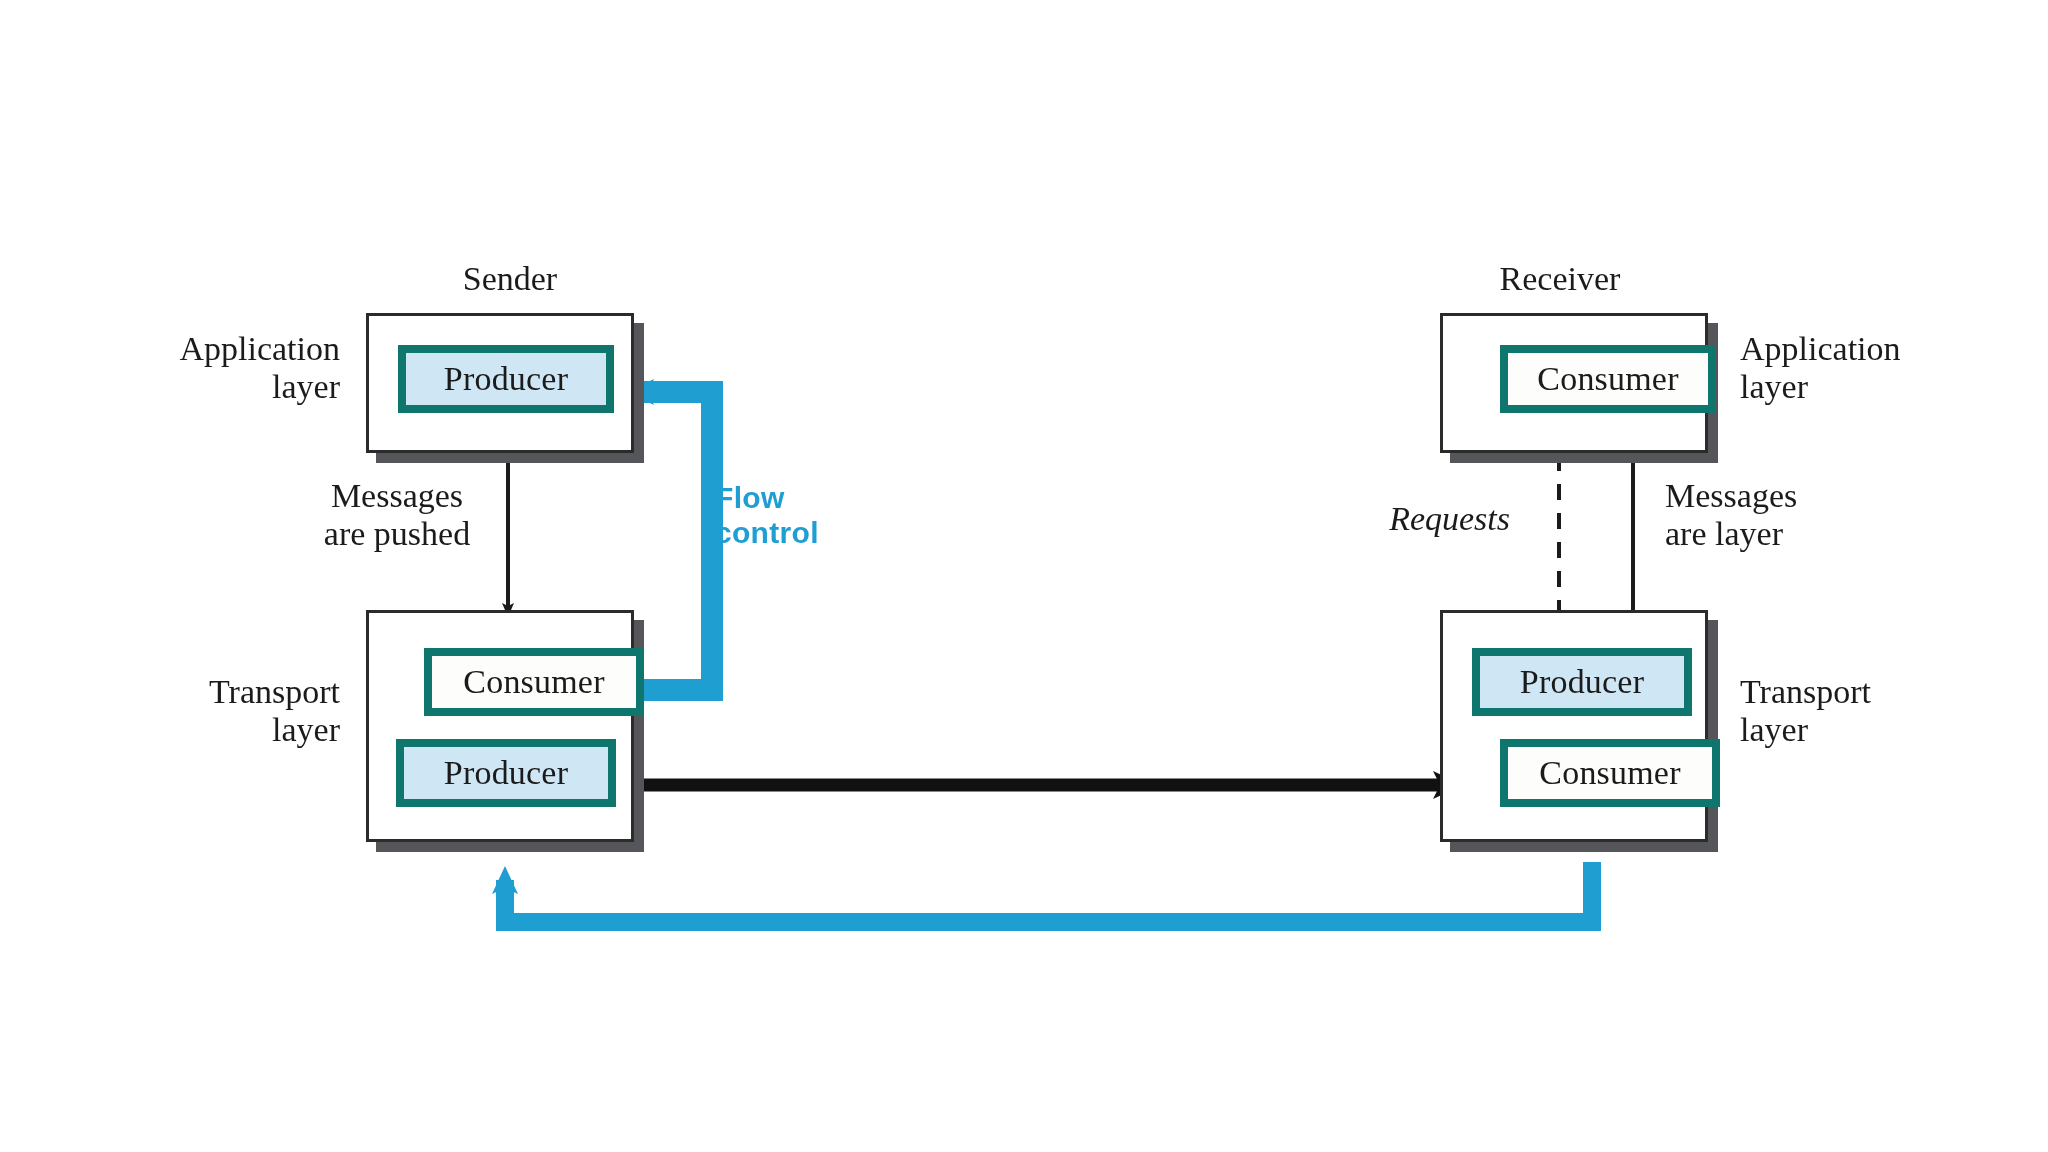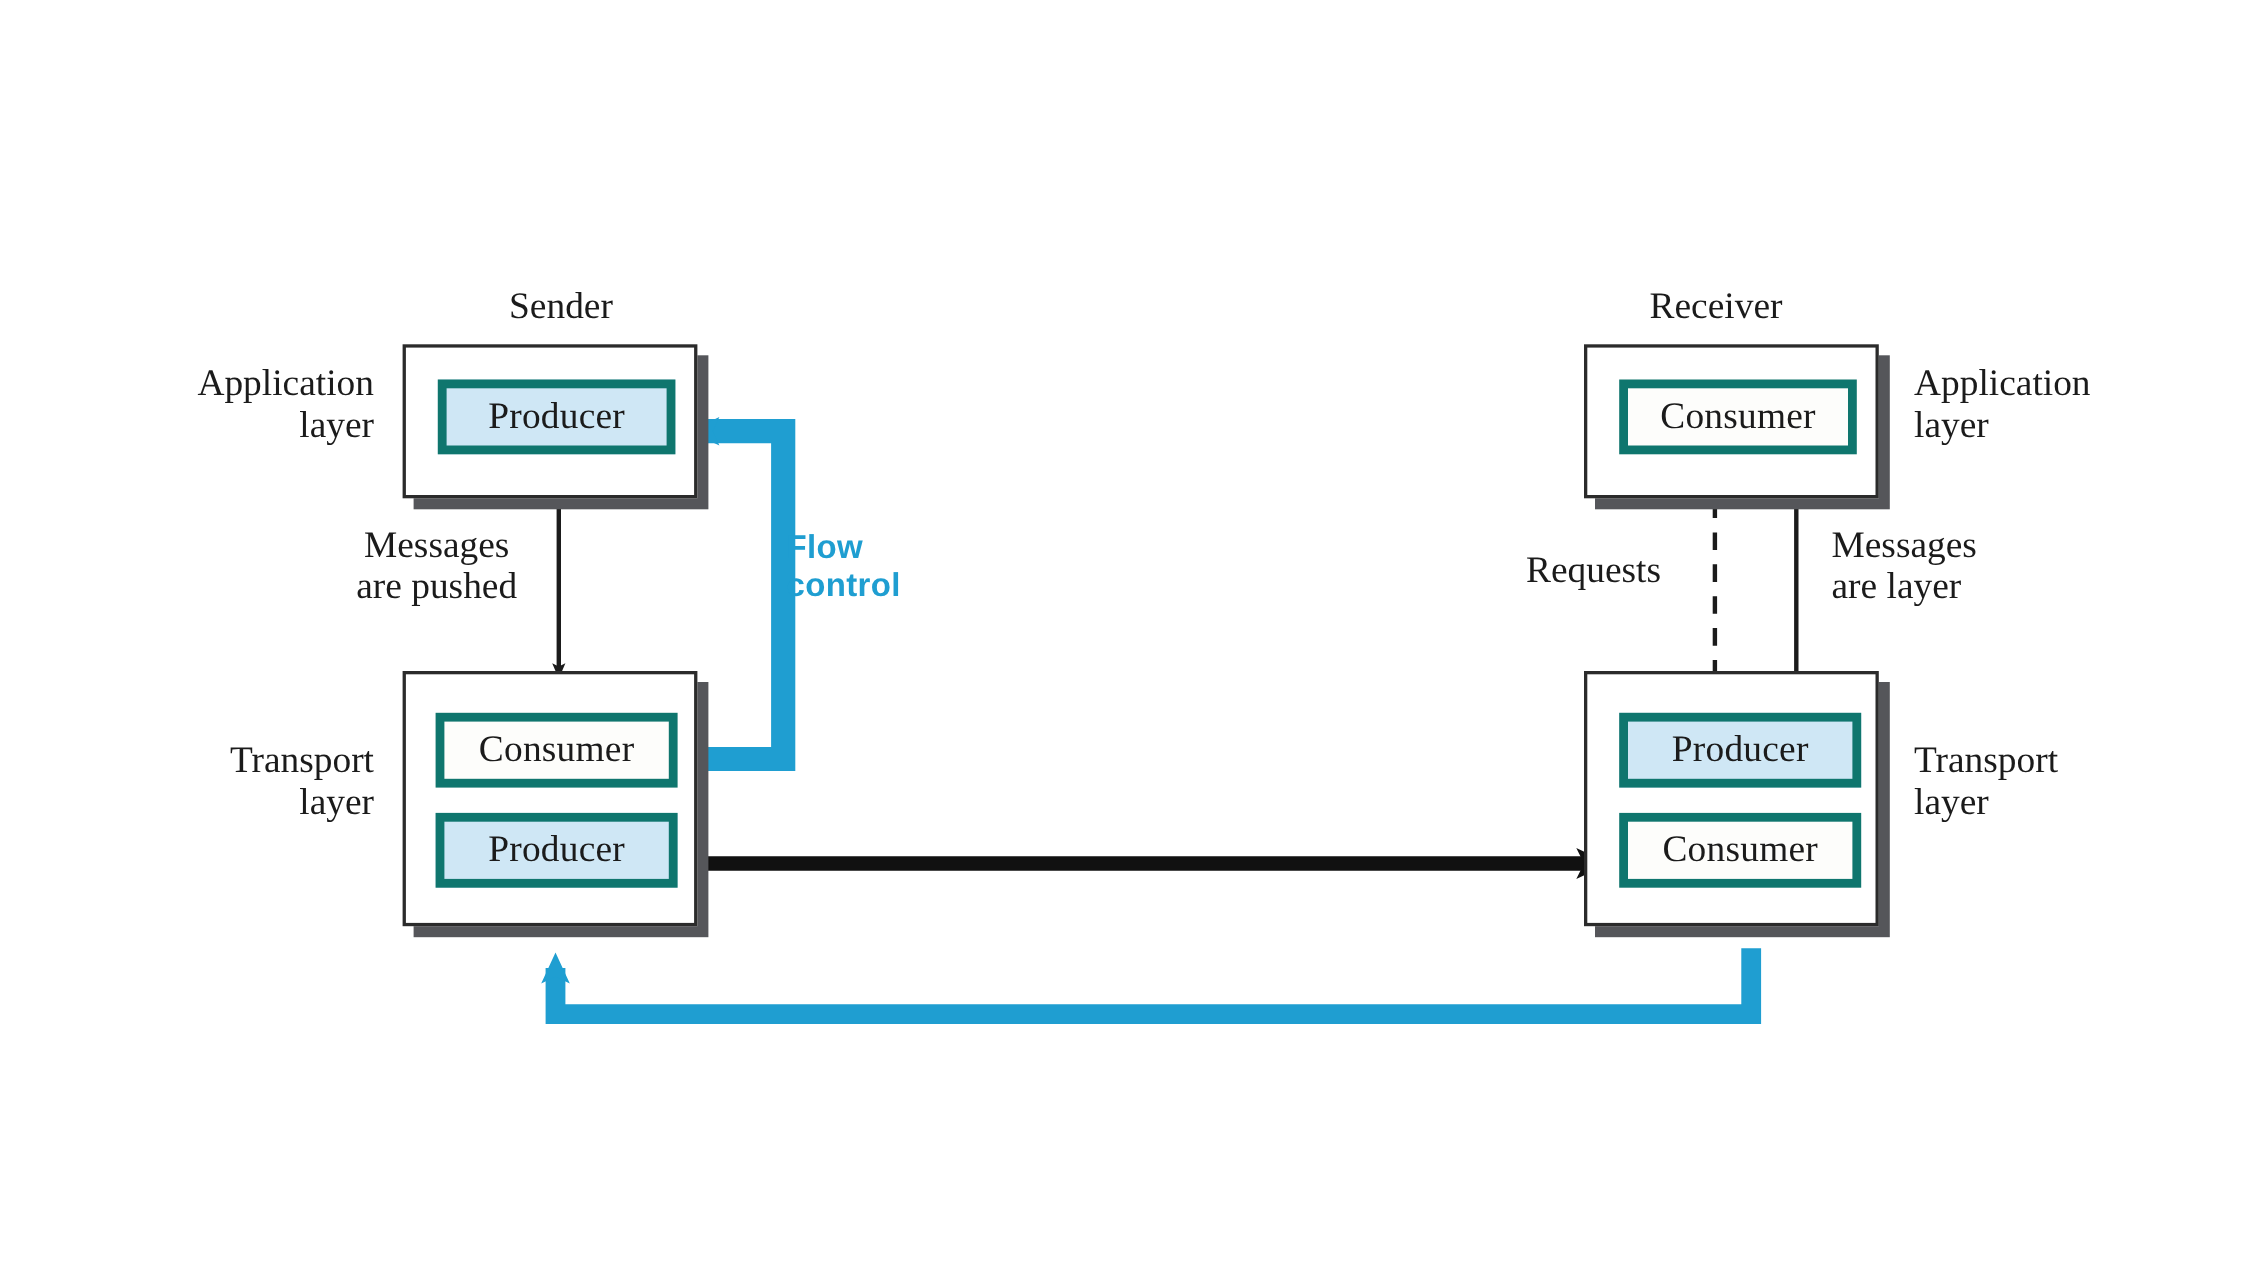--- a/index.html
+++ b/index.html
@@ -39,21 +39,21 @@
     display: flex;
     align-items: center;
     justify-content: center;
     font-size: 34px;
     line-height: 1;
     letter-spacing: .2px;
     color: #1b1b1b;
     white-space: nowrap;
   }
   .role-blue { background: #cfe7f5; }
-  .role-white { background: #fdfdfb; }
+  .role-white { background: #fdfdfb; margin-left: 28px; }
 
   
   .lbl {
     position: absolute;
     font-size: 34px;
     line-height: 1.12;
     color: #1b1b1b;
     white-space: nowrap;
   }
   .lbl.center { text-align: center; }
@@ -160,21 +160,21 @@
 
   <div class="layer-box" style="left:1440px; top:313px; width:268px; height:140px;"></div>
 
   <div class="role-box role-white" style="left:1472px; top:345px; width:216px; height:68px;">Consumer</div>
 
   <div class="lbl" style="left:1740px; top:330px; width:260px;">
     <span>Application</span><br>
     <span>layer</span>
   </div>
 
-  <div class="lbl right" style="left:1290px; top:500px; width:220px;">Requests</div>
+  <div class="lbl right" style="left:1290px; top:500px; width:220px;font-style:italic;">Requests</div>
 
   <div class="lbl" style="left:1665px; top:477px; width:280px;">
     <span>Messages</span><br>
     <span>are layer</span>
   </div>
 
   <div class="layer-box" style="left:1440px; top:610px; width:268px; height:232px;"></div>
 
   <div class="role-box role-blue" style="left:1472px; top:648px; width:220px; height:68px;">Producer</div>
 

